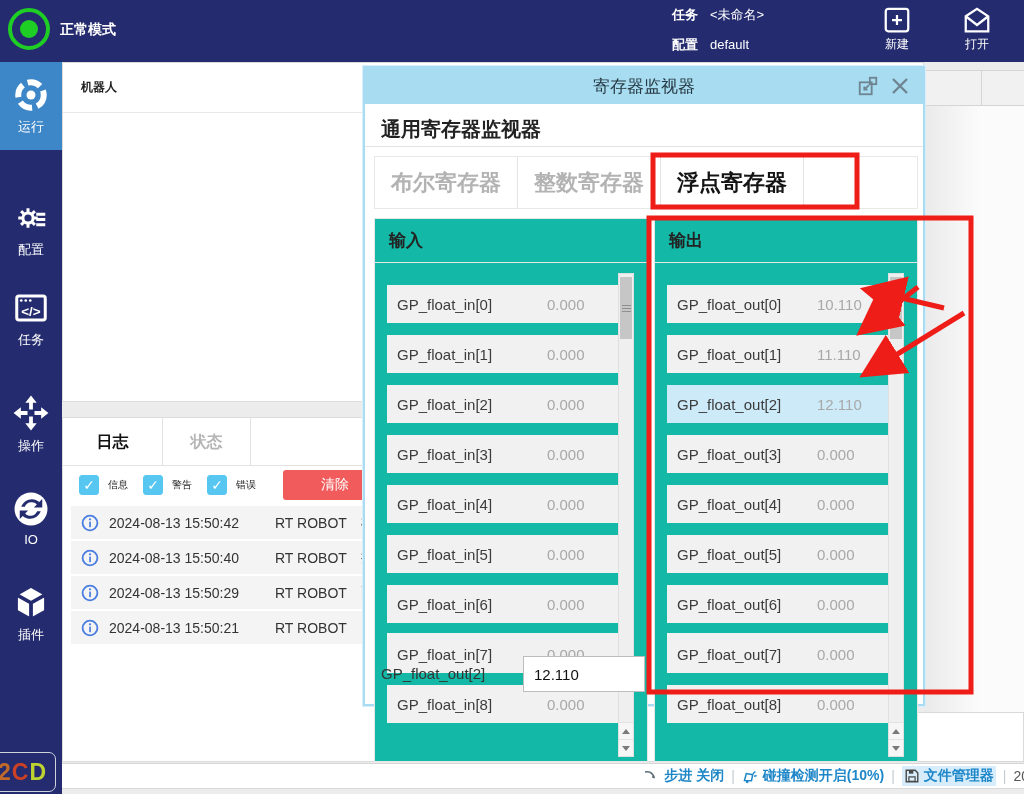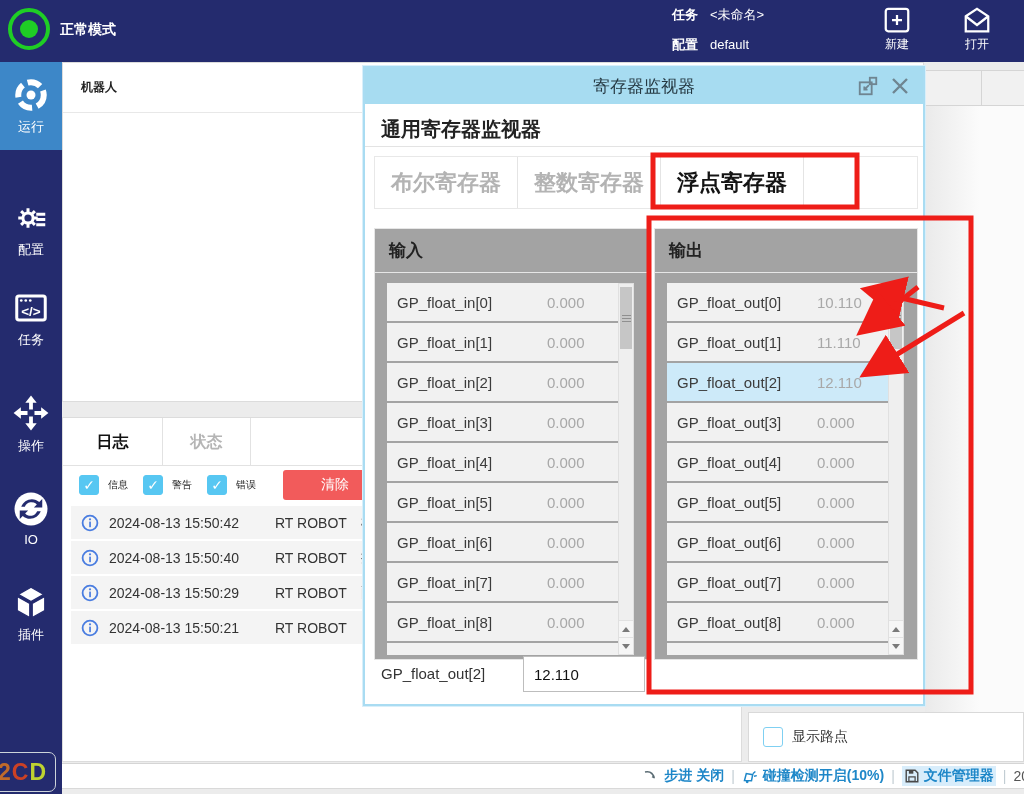--- a/index.html
+++ b/index.html
@@ -89,27 +89,27 @@
   .dlg-ic.restore { right:44px; } .dlg-ic.close { right:12px; }
   .dlg-sub { position:absolute; left:16px; top:48px; font-size:20px; font-weight:bold; color:#222; }
   .dlg-subline { position:absolute; left:0; right:0; top:78px; border-bottom:1px solid #e3e3e3; }
   .dlg-tabs { position:absolute; left:9px; top:88px; width:544px; height:53px; display:flex;
               border:1px solid #e8e8e8; }
   .dlg-tab { width:143px; border-right:1px solid #e4e4e4; display:flex; align-items:center; justify-content:center;
              font-size:22px; font-weight:bold; color:#b3b3b3; cursor:pointer; }
   .dlg-tab.active { color:#141414; }
   .dlg-tab.filler { flex:1; border-right:none; cursor:default; }
 
-  .reg-col { position:absolute; top:160px; height:432px; border:1px solid #e6e6e6; background:#a3a3a3; }
+  .reg-col { position:absolute; top:150px; height:544px; border:1px solid #e6e6e6; background:#14b8a6; }
   .reg-col.in  { left:9px;  width:274px; }
   .reg-col.out { left:289px; width:264px; }
   .reg-head { height:44px; border-bottom:1px solid #e6e6e6; display:flex; align-items:center; padding-left:14px;
               font-size:17px; font-weight:bold; color:#222; }
   .reg-list { position:absolute; left:12px; right:12px; top:54px; bottom:4px; overflow:hidden; }
-  .reg-row { height:38px; margin:0 17px 2px 0; background:#f1f1f1; display:flex; align-items:center;
+  .reg-row { height:38px; margin:12px 17px 2px 0; background:#f1f1f1; display:flex; align-items:center;
              padding-left:10px; font-size:15px; color:#3c3c3c; cursor:pointer; }
   .reg-row .val { position:absolute; color:#a8a8a8; }
   .reg-col.in  .reg-row .val { left:160px; }
   .reg-col.out .reg-row .val { left:150px; }
   .reg-row.selected { background:#cdeaf9; }
 
   .sbar { position:absolute; right:0; top:0; bottom:0; width:16px; background:#efefef; border:1px solid #e0e0e0; }
   .sbar .thumb { position:absolute; left:1px; right:1px; top:3px; height:62px; background:#c6c6c6;
                  display:flex; align-items:center; justify-content:center; cursor:grab; }
   .sbar .thumb::after { content:""; width:9px; height:7px;

